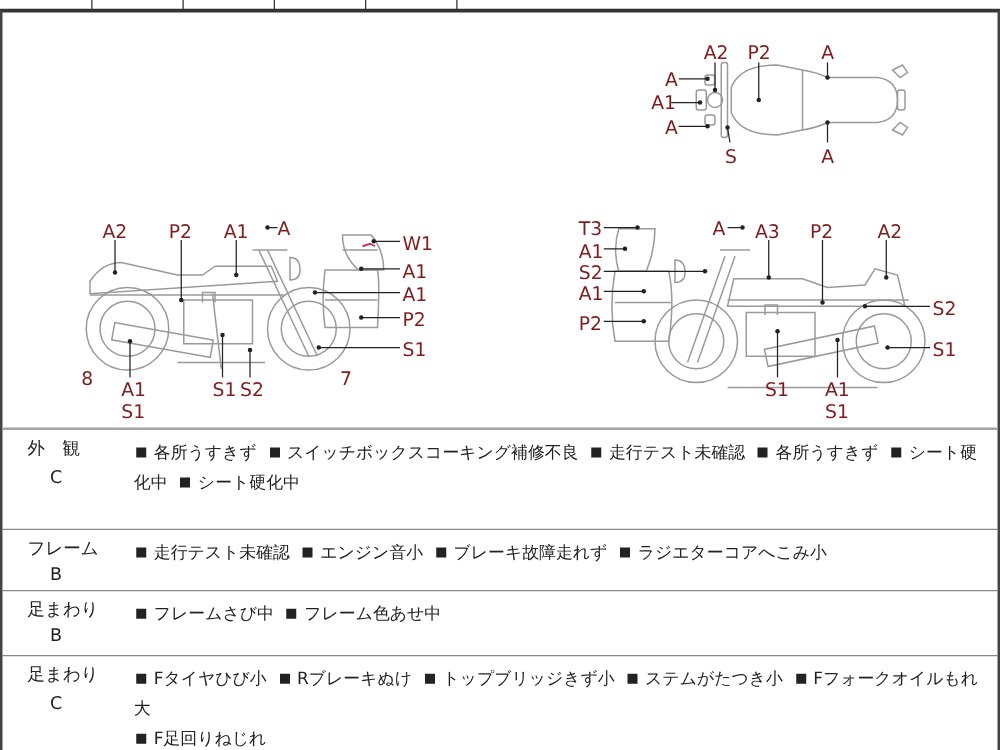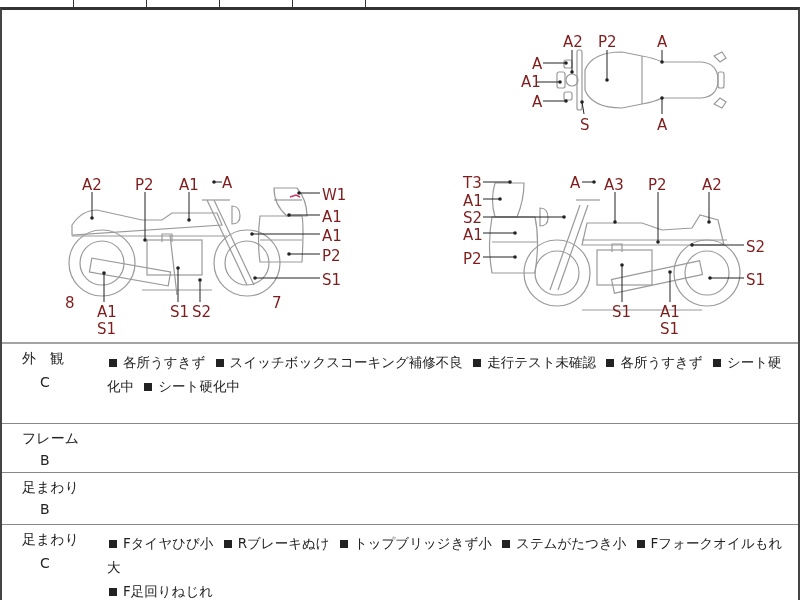--- a/index.html
+++ b/index.html
@@ -215,25 +215,35 @@
     <span class="sq"></span><span class="item">走行テスト未確認</span>
     <span class="sq"></span><span class="item">各所うすきず</span>
     <span class="sq"></span><span class="item">シート硬化中</span>
     <span class="sq"></span><span class="item">シート硬化中</span>
   </div>
 </div>
 
 <div class="section" style="top:423px;height:49px">
   <div class="sec-cat">フレーム</div>
   <div class="sec-grade" style="top:28px">B</div>
+  <div class="sec-body">
+    <span class="sq"></span><span class="item">走行テスト未確認</span>
+    <span class="sq"></span><span class="item">エンジン音小</span>
+    <span class="sq"></span><span class="item">ブレーキ故障走れず</span>
+    <span class="sq"></span><span class="item">ラジエターコアへこみ小</span>
+  </div>
 </div>
 
 <div class="section" style="top:472px;height:48px">
   <div class="sec-cat">足まわり</div>
   <div class="sec-grade" style="top:28px">B</div>
+  <div class="sec-body">
+    <span class="sq"></span><span class="item">フレームさび中</span>
+    <span class="sq"></span><span class="item">フレーム色あせ中</span>
+  </div>
 </div>
 
 <div class="section" style="top:524px;height:72px">
   <div class="sec-cat">足まわり</div>
   <div class="sec-grade">C</div>
   <div class="sec-body">
     <span class="sq"></span><span class="item">Fタイヤひび小</span>
     <span class="sq"></span><span class="item">Rブレーキぬけ</span>
     <span class="sq"></span><span class="item">トップブリッジきず小</span>
     <span class="sq"></span><span class="item">ステムがたつき小</span>

